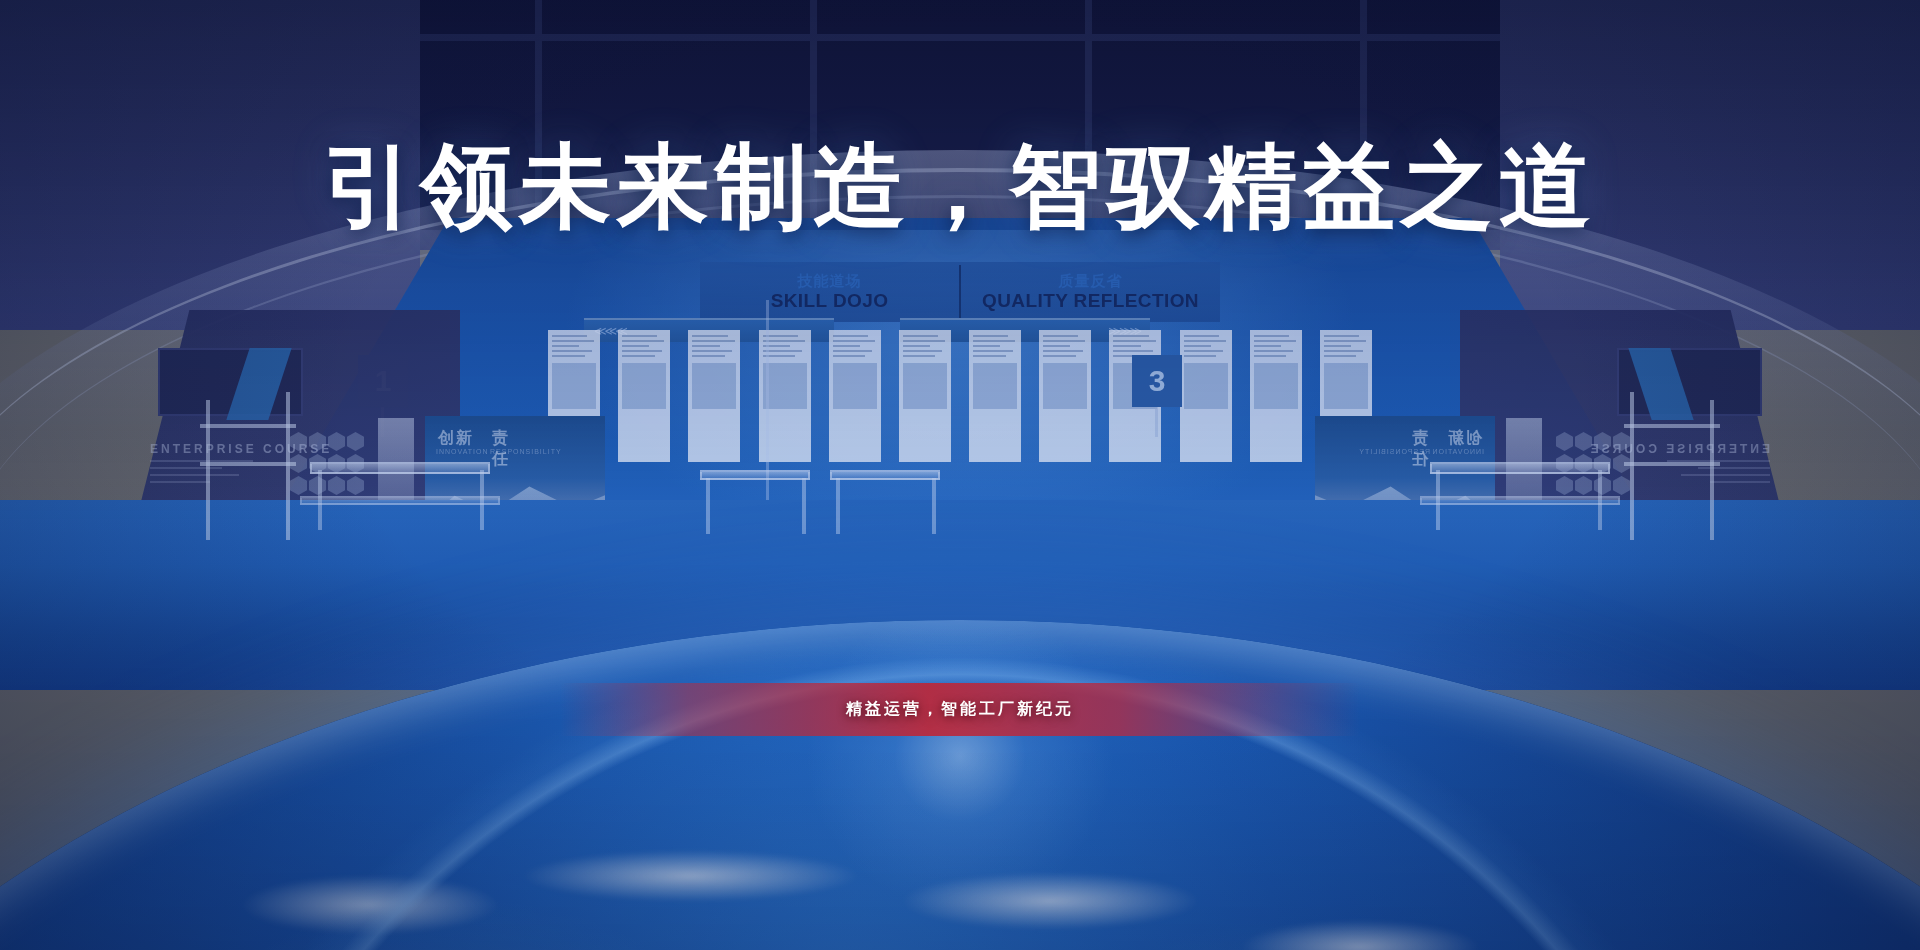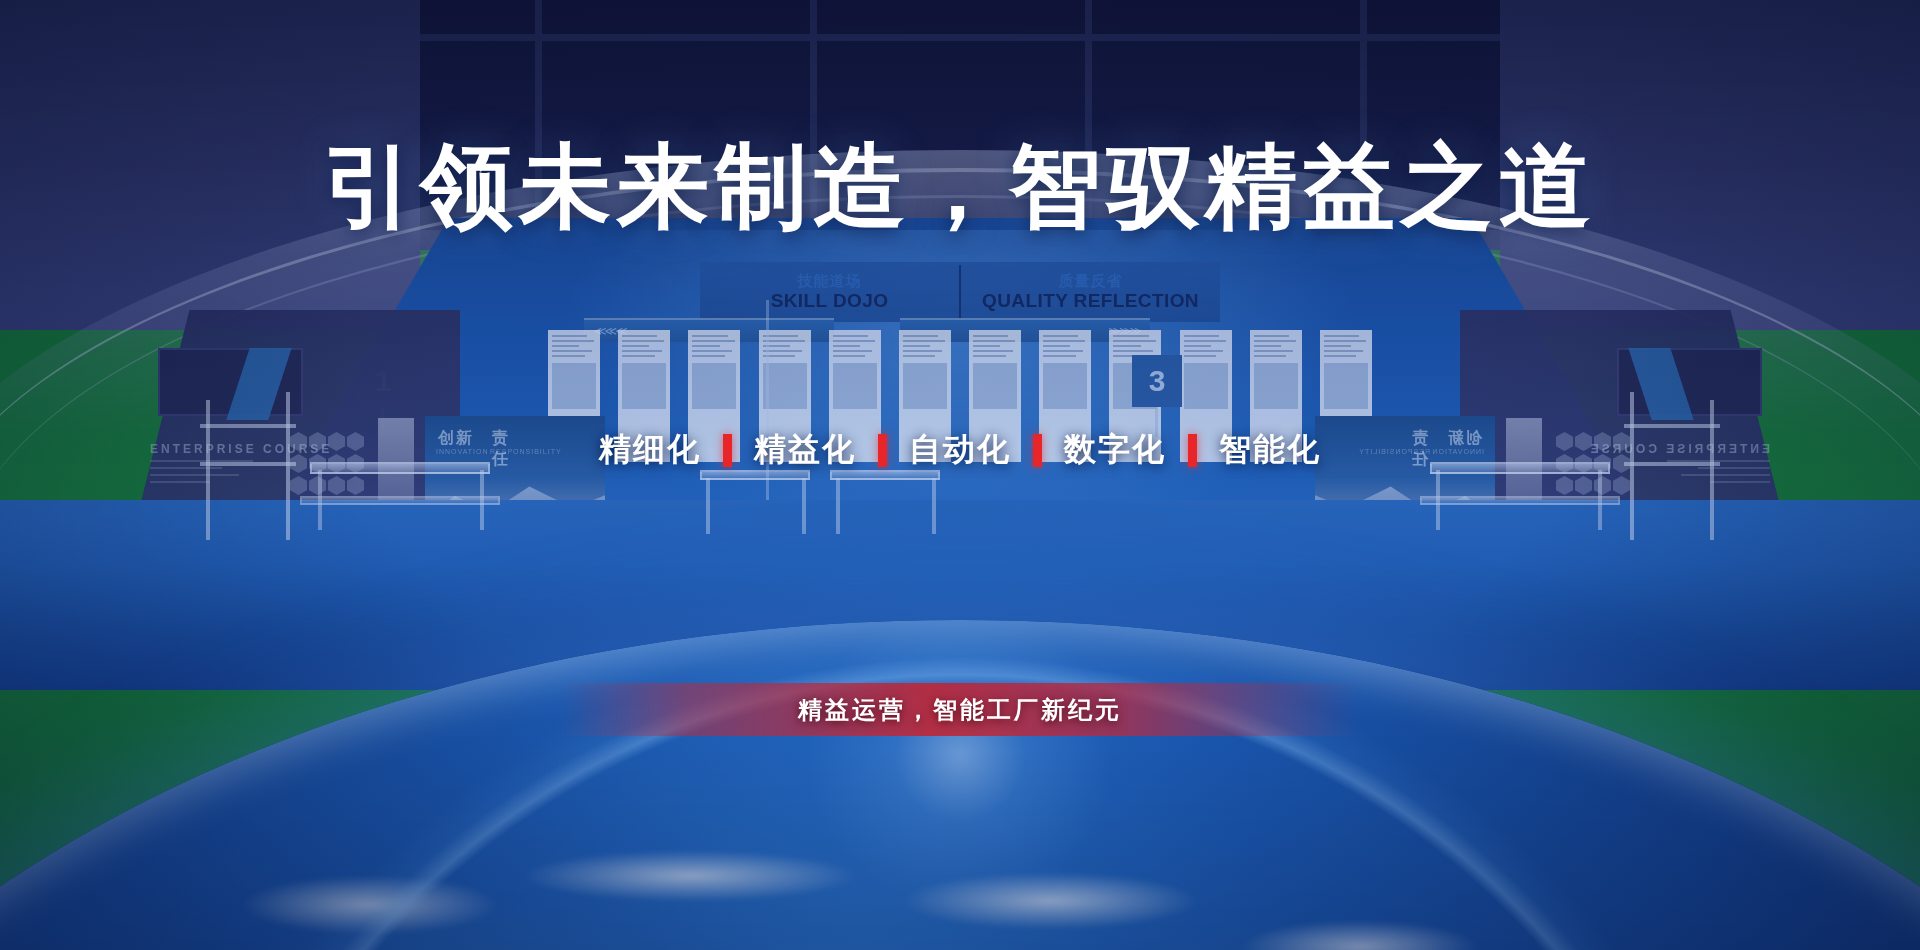--- a/index.html
+++ b/index.html
@@ -7,21 +7,21 @@
   html,body{ background:#0c1433; }
   body{
     font-family:"Liberation Sans","DejaVu Sans",sans-serif;
     width:1920px; height:950px; overflow:hidden;
   }
 
   .stage{
     position:relative;
     width:1920px; height:950px;
     overflow:hidden;
-    background:#15803d;
+    background:#737373;
   }
 
   
   .hall{ position:absolute; inset:0; overflow:hidden; }
 
   
   .ceiling{
     position:absolute; left:0; top:0; width:1920px; height:250px;
     background:linear-gradient(180deg,#242d5e 0%,#2a3466 40%,#313c72 100%);
   }
@@ -308,21 +308,21 @@
     position:absolute; left:560px; top:683px; width:800px; height:53px;
     display:flex; align-items:center; justify-content:center;
     background:linear-gradient(90deg,
         rgba(190,45,60,0) 0%,
         rgba(178,45,66,.55) 16%,
         rgba(188,40,58,.92) 46%,
         rgba(176,44,70,.80) 70%,
         rgba(150,55,110,0) 100%);
   }
   .ribbon-text{
-    font-size:24px; font-weight:bold; color:#ffffff; letter-spacing:3px;
+    font-size:16px; font-weight:bold; color:#ffffff; letter-spacing:3px;
     text-shadow:0 2px 10px rgba(60,0,10,.8);
   }
 </style>
 </head>
 <body>
 
 <div class="stage">
 
   <div class="hall">
 
@@ -604,31 +604,20 @@
   </div>
 
   <div class="tint"></div>
   <div class="vignette"></div>
 
   <div class="content">
 
     <h1 class="hero-title">引领未来制造，智驭精益之道</h1>
 
 
-    <div class="keywords">
-      <span class="kw">精细化</span>
-      <span class="kw-bar"></span>
-      <span class="kw">精益化</span>
-      <span class="kw-bar"></span>
-      <span class="kw">自动化</span>
-      <span class="kw-bar"></span>
-      <span class="kw">数字化</span>
-      <span class="kw-bar"></span>
-      <span class="kw">智能化</span>
-    </div>
 
     <div class="ribbon">
       <span class="ribbon-text">精益运营，智能工厂新纪元</span>
     </div>
 
   </div>
 
 </div>
 
 </body></html>

